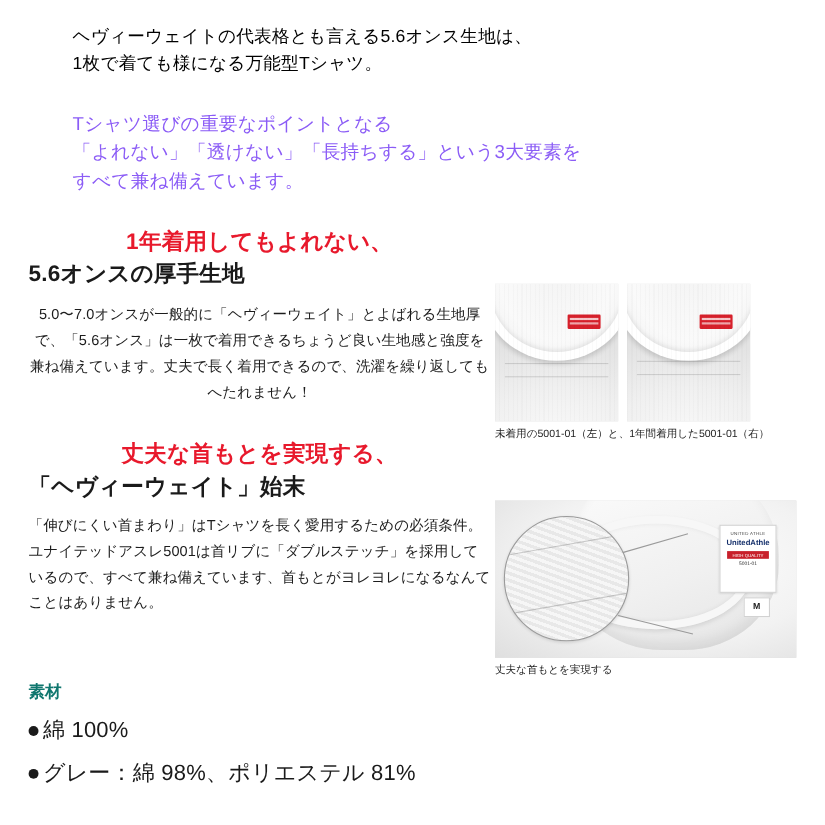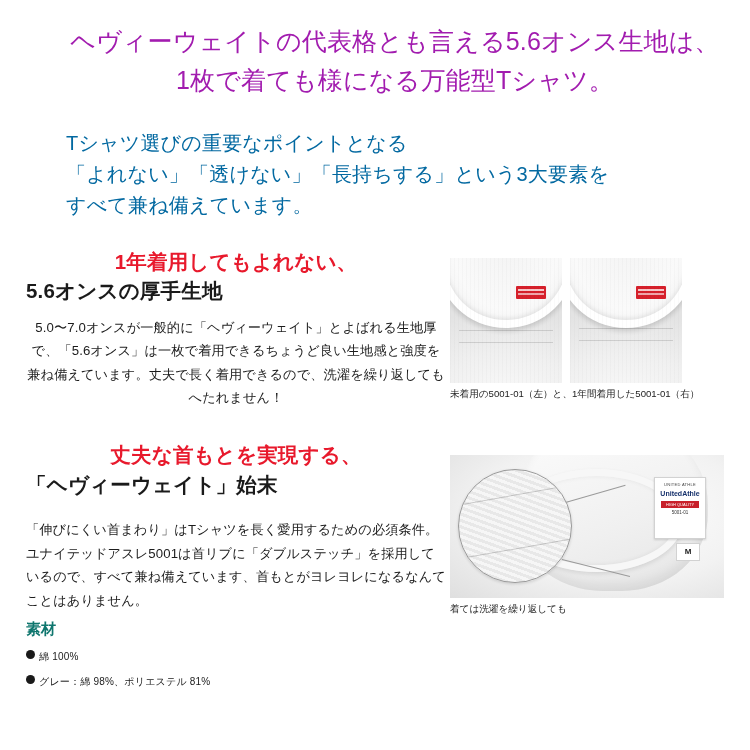--- a/index.html
+++ b/index.html
@@ -17,35 +17,34 @@
   .page {
     position: relative;
     width: 750px;
     height: 750px;
     box-sizing: border-box;
     padding: 22px 26px 0 26px;
   }
 
   
   .intro {
-    font-size: 25px;
+    font-size: 16px;
     line-height: 1.55;
     letter-spacing: 0.2px;
-    color: #a21caf;
+    color: #000000;
     margin: 0 0 4px 40px;
-    text-align: center;
   }
   .intro .l1 { display: block; }
   .intro .l2 { display: block; }
 
   .intro2 {
-    font-size: 20px;
+    font-size: 17px;
     line-height: 1.55;
     letter-spacing: 0.2px;
-    color: #0369a1;
+    color: #8b5cf6;
     margin: 28px 0 0 40px;
   }
   .intro2 span { display: block; }
 
   
   .sec {
     position: relative;
   }
   .sec-head {
     color: #e8192c;
@@ -97,21 +96,21 @@
     margin-top: 5px;
     letter-spacing: 0px;
     white-space: nowrap;
   }
 
   
   #section2 {
     margin-top: 30px;
   }
   #sec2-left { width: 420px; }
-  #sec2-head { margin-bottom: 19px; }
+  #sec2-head { margin-bottom: 8px; }
   #sec2-body { width: 420px; }
 
   .photo-big-wrap {
     position: absolute;
     top: 455px;
     left: 450px;
     width: 274px;
   }
   .photo-big {
     position: relative;
@@ -128,21 +127,21 @@
     top: 620px;
     width: 500px;
   }
   .mat-title {
     font-weight: bold;
     font-size: 15px;
     color: #0f766e;
     margin-bottom: 11px;
   }
   .mat-item {
-    font-size: 10px;
+    font-size: 20px;
     color: #1a1a1a;
     line-height: 1.45;
     margin-bottom: 10px;
     letter-spacing: 0.2px;
   }
   .bullet {
     display: inline-block;
     width: 9px;
     height: 9px;
     border-radius: 50%;
@@ -377,21 +376,21 @@
       <div class="zoom-line" style="left:112px; top:104px; width:70px; transform:rotate(14deg);"></div>
       <div class="zoom-circle"></div>
       <div class="brand-label">
         <div class="bl-top">UNITED ATHLE</div>
         <div class="bl-name">UnitedAthle</div>
         <div class="bl-red">HIGH QUALITY</div>
         <div class="bl-code">5001-01</div>
       </div>
       <div class="size-tag">M</div>
     </div>
-    <div class="caption">着ては洗濯を繰り返しても</div>
+    <div class="caption">丈夫な首もとを実現する</div>
   </div>
 
   <div id="material">
     <div class="mat-title">素材</div>
     <div class="mat-item">
       <span class="bullet"></span><span>綿 100%</span>
     </div>
     <div class="mat-item">
       <span class="bullet"></span><span>グレー：綿 98%、ポリエステル 81%</span>
     </div>

